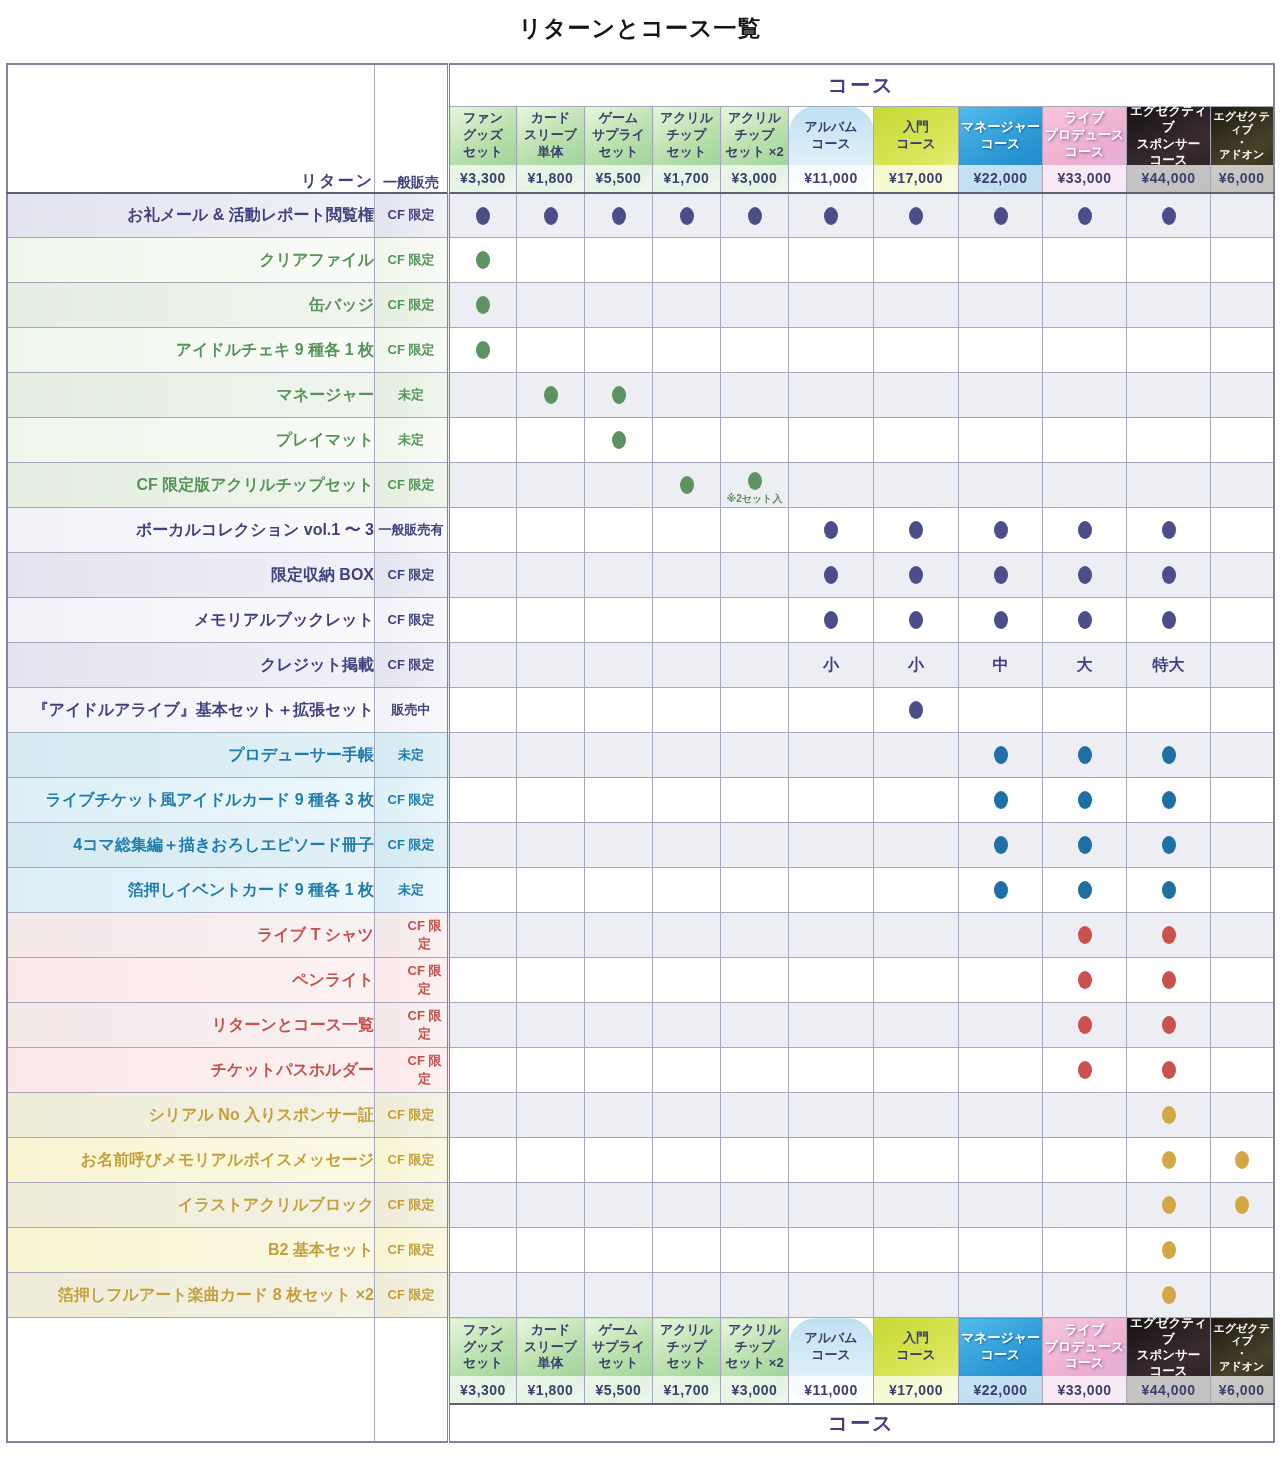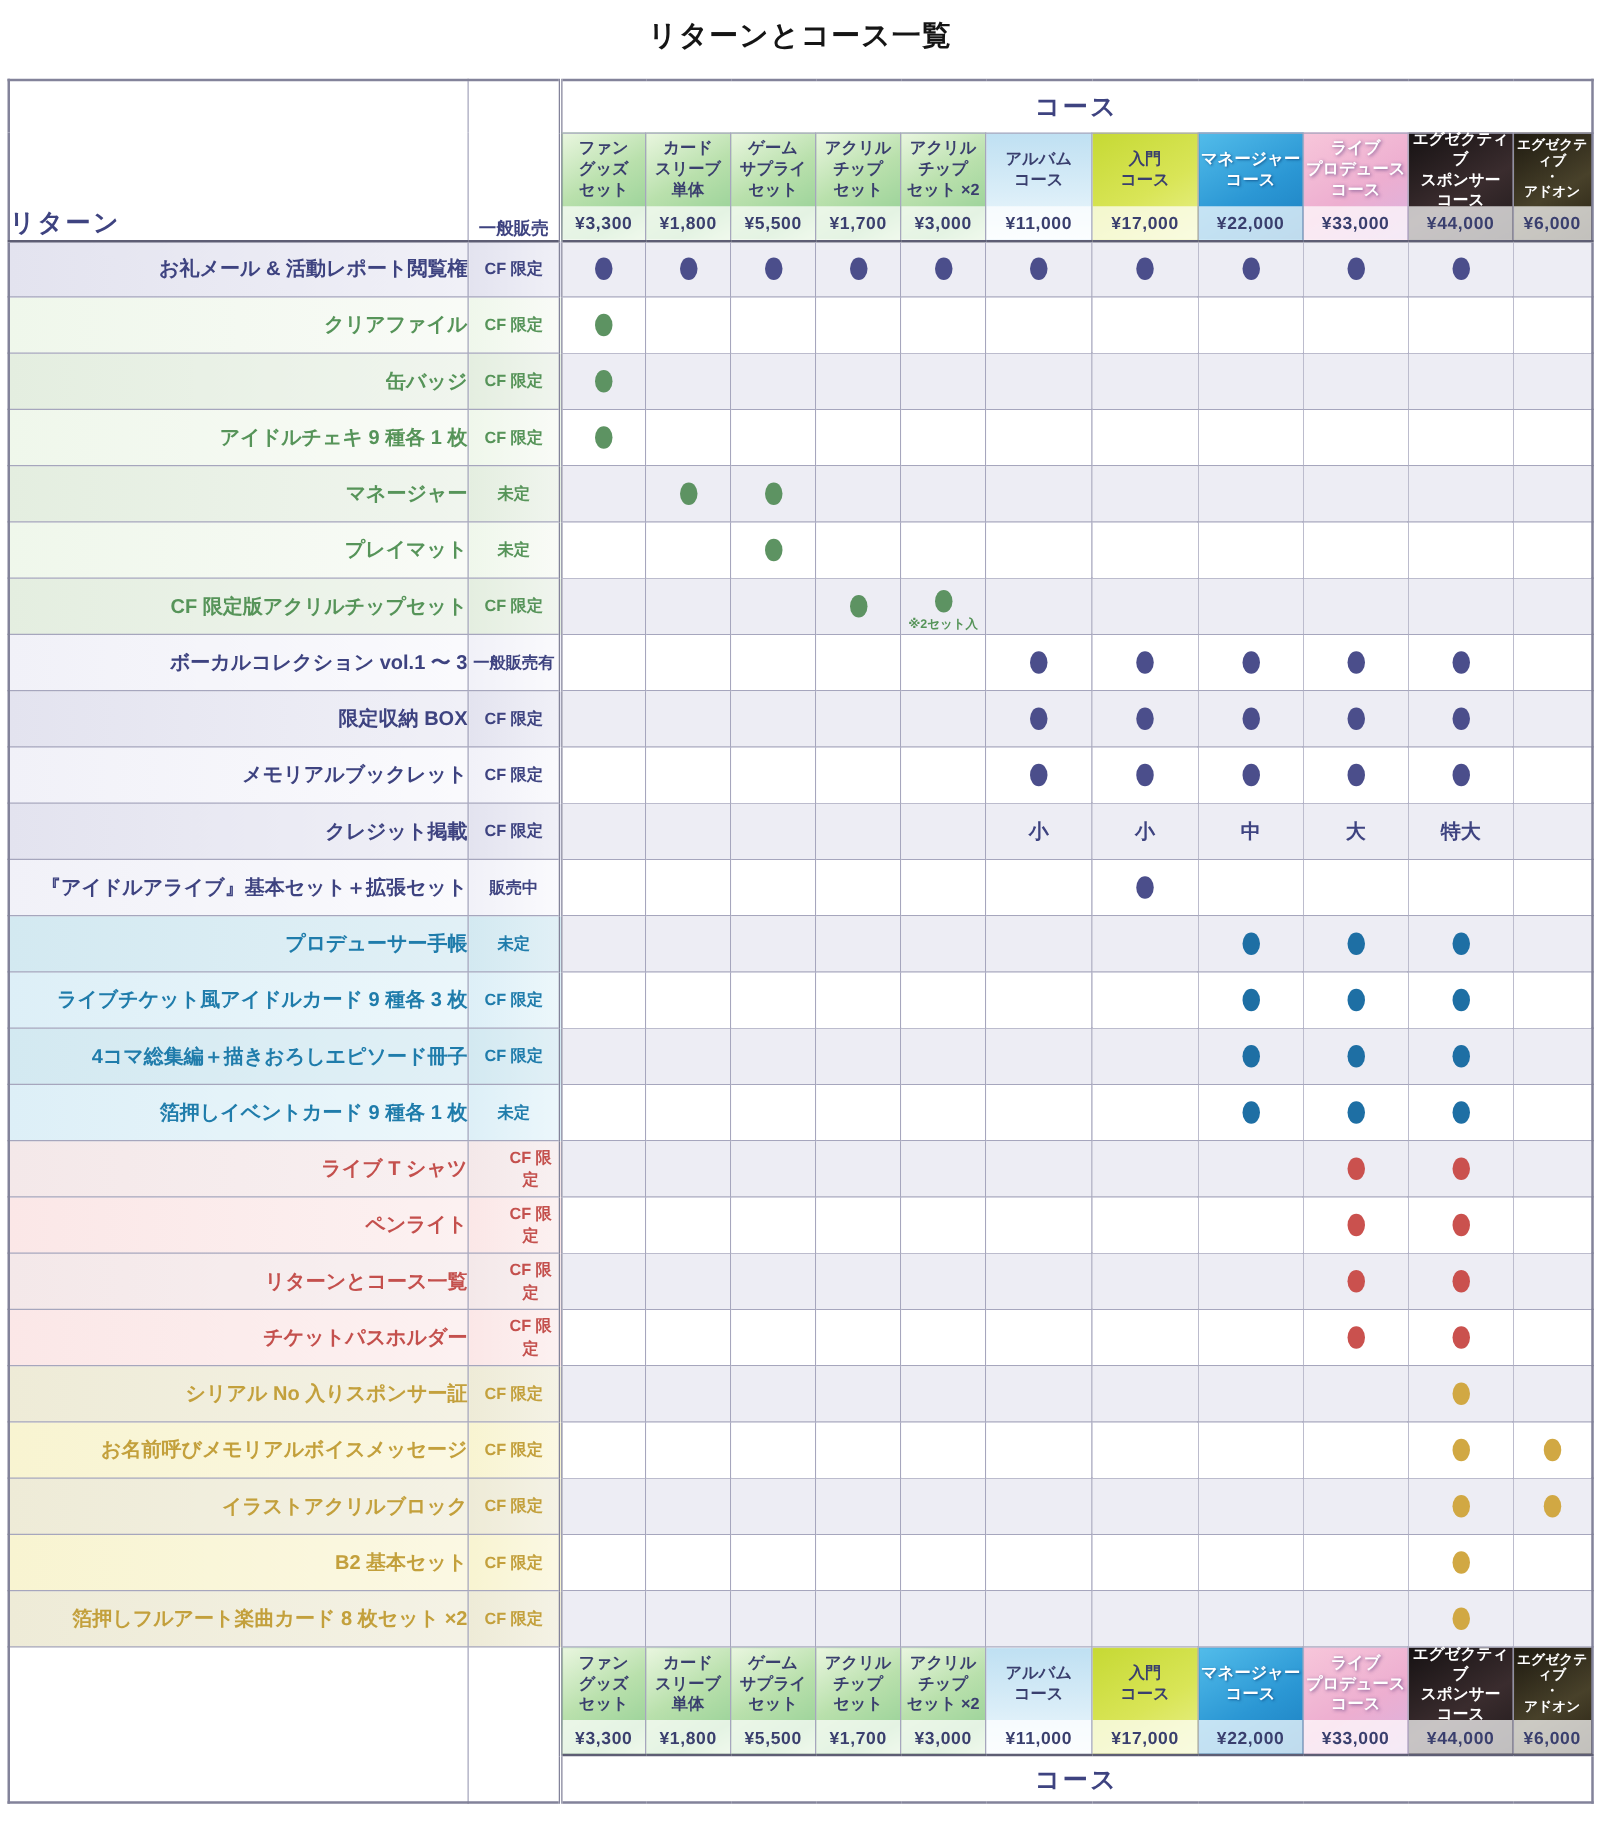--- a/index.html
+++ b/index.html
@@ -5,30 +5,30 @@
   html,body{margin:0;padding:0;background:#fff;}
   body{font-family:"Liberation Sans","DejaVu Sans",sans-serif;}
   .page{width:1280px;min-height:1464px;background:#fff;margin:0 auto;}
   .page-title{margin:0;padding:13px 0 19px;text-align:center;font-size:23px;font-weight:bold;color:#151515;letter-spacing:1px;}
   table.matrix{border-collapse:collapse;table-layout:fixed;margin:0 auto;border:2px solid #83839a;}
   table.matrix th,table.matrix td{border:1px solid #a6a6bd;padding:0;box-sizing:border-box;}
   .dsep{border-left:3px double #83839a !important;}
   
   .course-axis{height:42px;background:#fff;text-align:center;vertical-align:middle;font-size:20px;font-weight:bold;color:#3e4380;letter-spacing:2px;}
   .corner{background:#fff;vertical-align:bottom;color:#3e4380;font-weight:bold;border-bottom:2px solid #5e5e74 !important;}
-  .corner-label{text-align:left;padding:0 12px 9px 0;font-size:20px;letter-spacing:2px;}
+  .corner-label{text-align:right;padding:0 12px 9px 0;font-size:16px;letter-spacing:2px;}
   .corner-sale{text-align:center;padding-bottom:11px;font-size:14px;}
   
   .head-row .course-head{border-bottom:2px solid #5e5e74;}
   tfoot .course-head{border-bottom:1px solid #a6a6bd;}
   .course-head{vertical-align:bottom;}
   .ch-name{height:58px;display:flex;align-items:center;justify-content:center;text-align:center;font-weight:bold;font-size:13px;line-height:1.3;white-space:pre-line;color:#3a3f6e;}
   .ch-price{height:27px;display:flex;align-items:center;justify-content:center;background:rgba(255,255,255,0.72);font-weight:bold;font-size:14px;color:#3a3f6e;letter-spacing:.5px;}
   .theme-green{background:linear-gradient(150deg,#e9f6df 0%,#b9e0ac 45%,#9ed49b 80%,#c9e9bd 100%);}
-  .theme-album{background:linear-gradient(180deg,#bfe0f2 0%,#d9edf8 55%,#f1f9fd 100%);}
+  .theme-album{background:linear-gradient(180deg,#bfe0f2 0%,#d9edf8 55%,#f1f9fd 100%);border-radius:27px;}
   .theme-lime{background:linear-gradient(150deg,#c6d934 0%,#d9e557 55%,#eaf18e 100%);}
   .theme-blue{background:linear-gradient(150deg,#52bcea 0%,#2b97d4 55%,#1b7fc0 100%);}
   .theme-pink{background:linear-gradient(150deg,#f7c6da 0%,#edaed0 55%,#d9b3e0 100%);}
   .theme-black{background:linear-gradient(150deg,#161213 0%,#3a2c2e 55%,#201a1b 100%);}
   .theme-addon{background:linear-gradient(150deg,#1e1a10 0%,#48412a 55%,#262012 100%);}
   .theme-blue .ch-name{color:#fff;text-shadow:1px 1px 2px rgba(8,62,118,.7);}
   .theme-pink .ch-name{color:#fff;text-shadow:1px 1px 3px rgba(96,62,128,.8);}
   .theme-black .ch-name{color:#fff;font-size:12.5px;}
   .theme-addon .ch-name{color:#fff;font-size:11px;line-height:1.15;}
   

